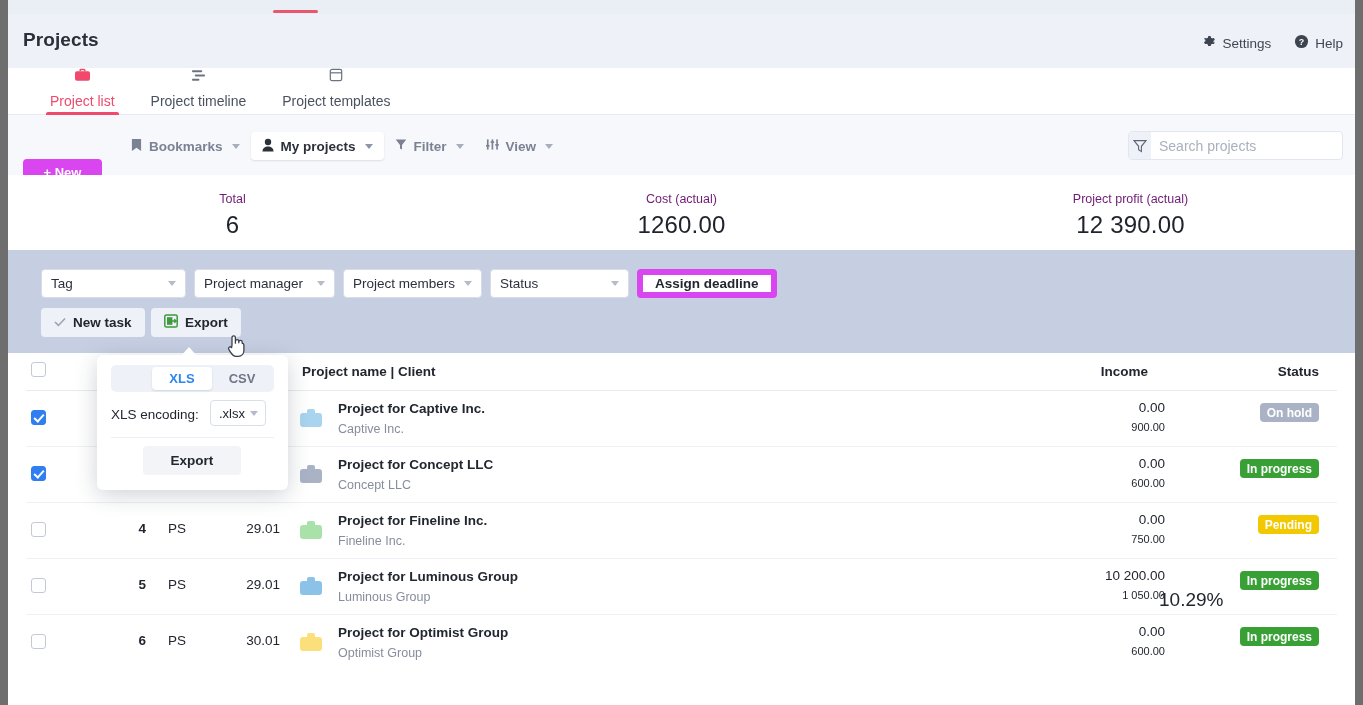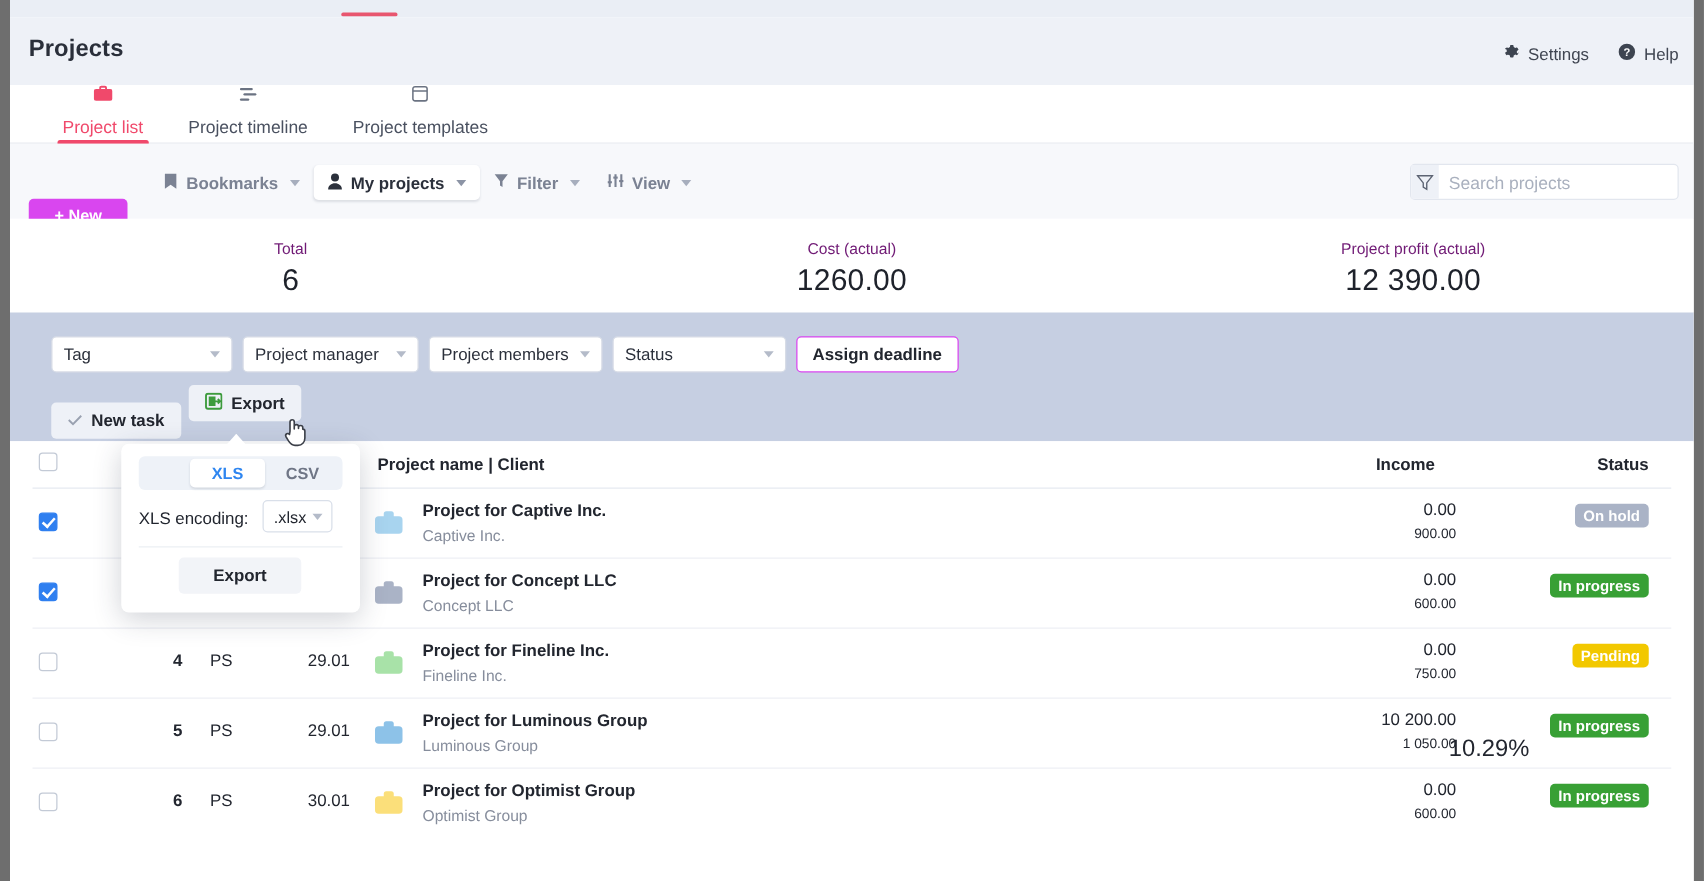--- a/index.html
+++ b/index.html
@@ -116,21 +116,21 @@
     position: absolute; height: 29px; background: #fff; border: 1px solid #d7dce6;
     border-radius: 4px; display: flex; align-items: center;
     padding: 0 9px; font-size: 13.5px; color: #2b303b;
   }
   .selectbox .caret2 {
     position: absolute; right: 9px; width:0;height:0;
     border-left: 4px solid transparent; border-right: 4px solid transparent;
     border-top: 5px solid #b4bbc9;
   }
   .pillbtn {
-    position: absolute; height: 29px; background: #fff; border: 1px solid #d946ef;
+    position: absolute; height: 29px; background: #fff; border: 6px solid #d946ef;
     border-radius: 4px; display: flex; align-items: center; justify-content: center;
     padding: 0 12px; font-size: 13.5px; color: #22262f; font-weight: bold; cursor: pointer;
   }
   .softbtn {
     position: absolute; height: 29px; background: #eef1f7; border-radius: 4px;
     display: flex; align-items: center; justify-content: center; gap: 7px;
     padding: 0 13px; font-size: 13.5px; color: #22262f; font-weight: bold; cursor: pointer;
   }
 
   
@@ -358,21 +358,21 @@
     <div class="selectbox" style="left:186px; top:19px; width:141px;">
       <span>Project manager</span>
       <span class="caret2"></span>
     </div>
     <div class="selectbox" style="left:482px; top:19px; width:139px;">
       <span>Status</span>
       <span class="caret2"></span>
     </div>
     <div class="pillbtn" style="left:629px; top:19px;">Assign deadline</div>
 
-    <div class="softbtn" style="left:33px; top:72px;">
+    <div class="softbtn" style="left:33px; top:58px;">
       <span>
         <svg width="12" height="10" viewBox="0 0 12 10">
             <path d="M1 5l3.4 3.4L11 1.6" stroke="#99a1b0" stroke-width="1.5" fill="none"></path>
           </svg>
       </span>
       <span>New task</span>
     </div>
     <div class="softbtn" style="left:143px; top:58px;">
       <span>
         <svg width="14" height="14" viewBox="0 0 14 14">

